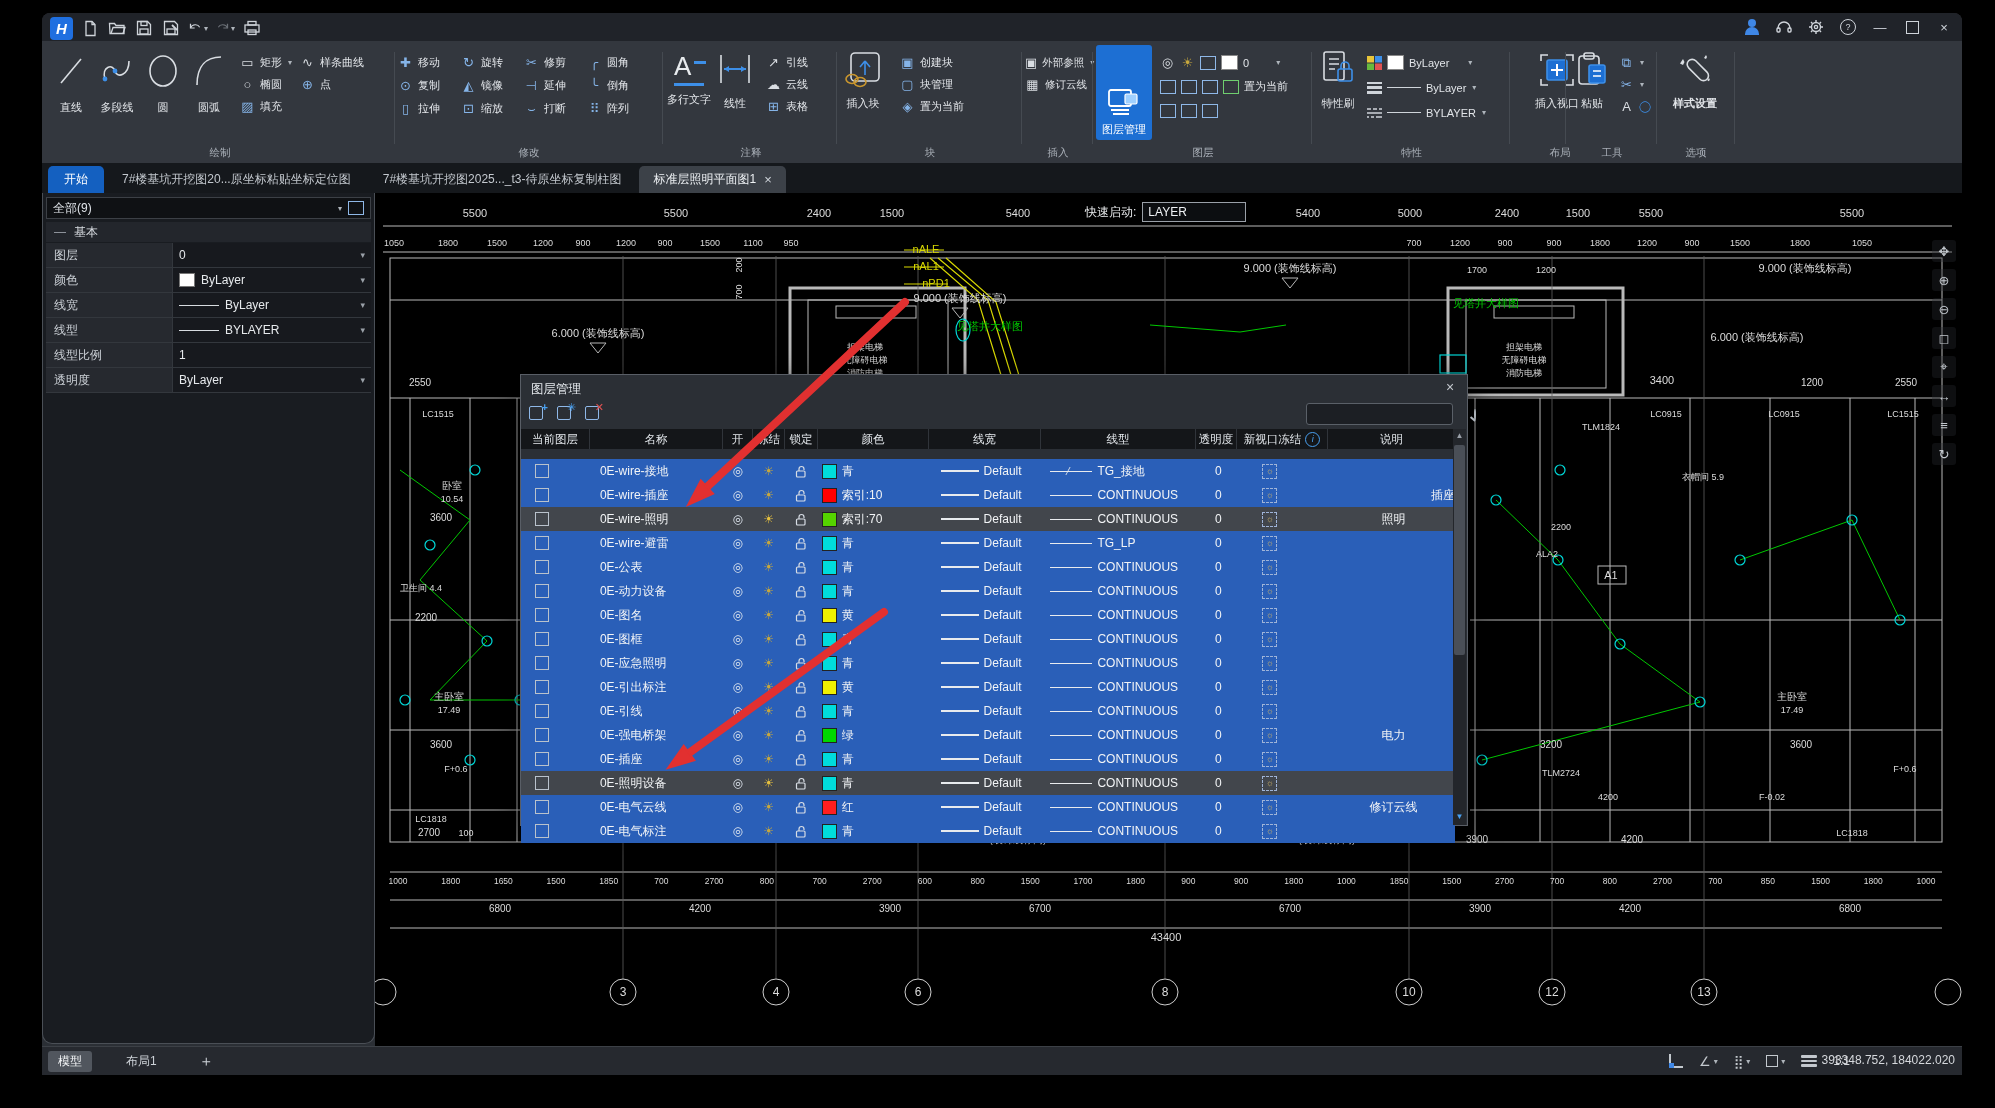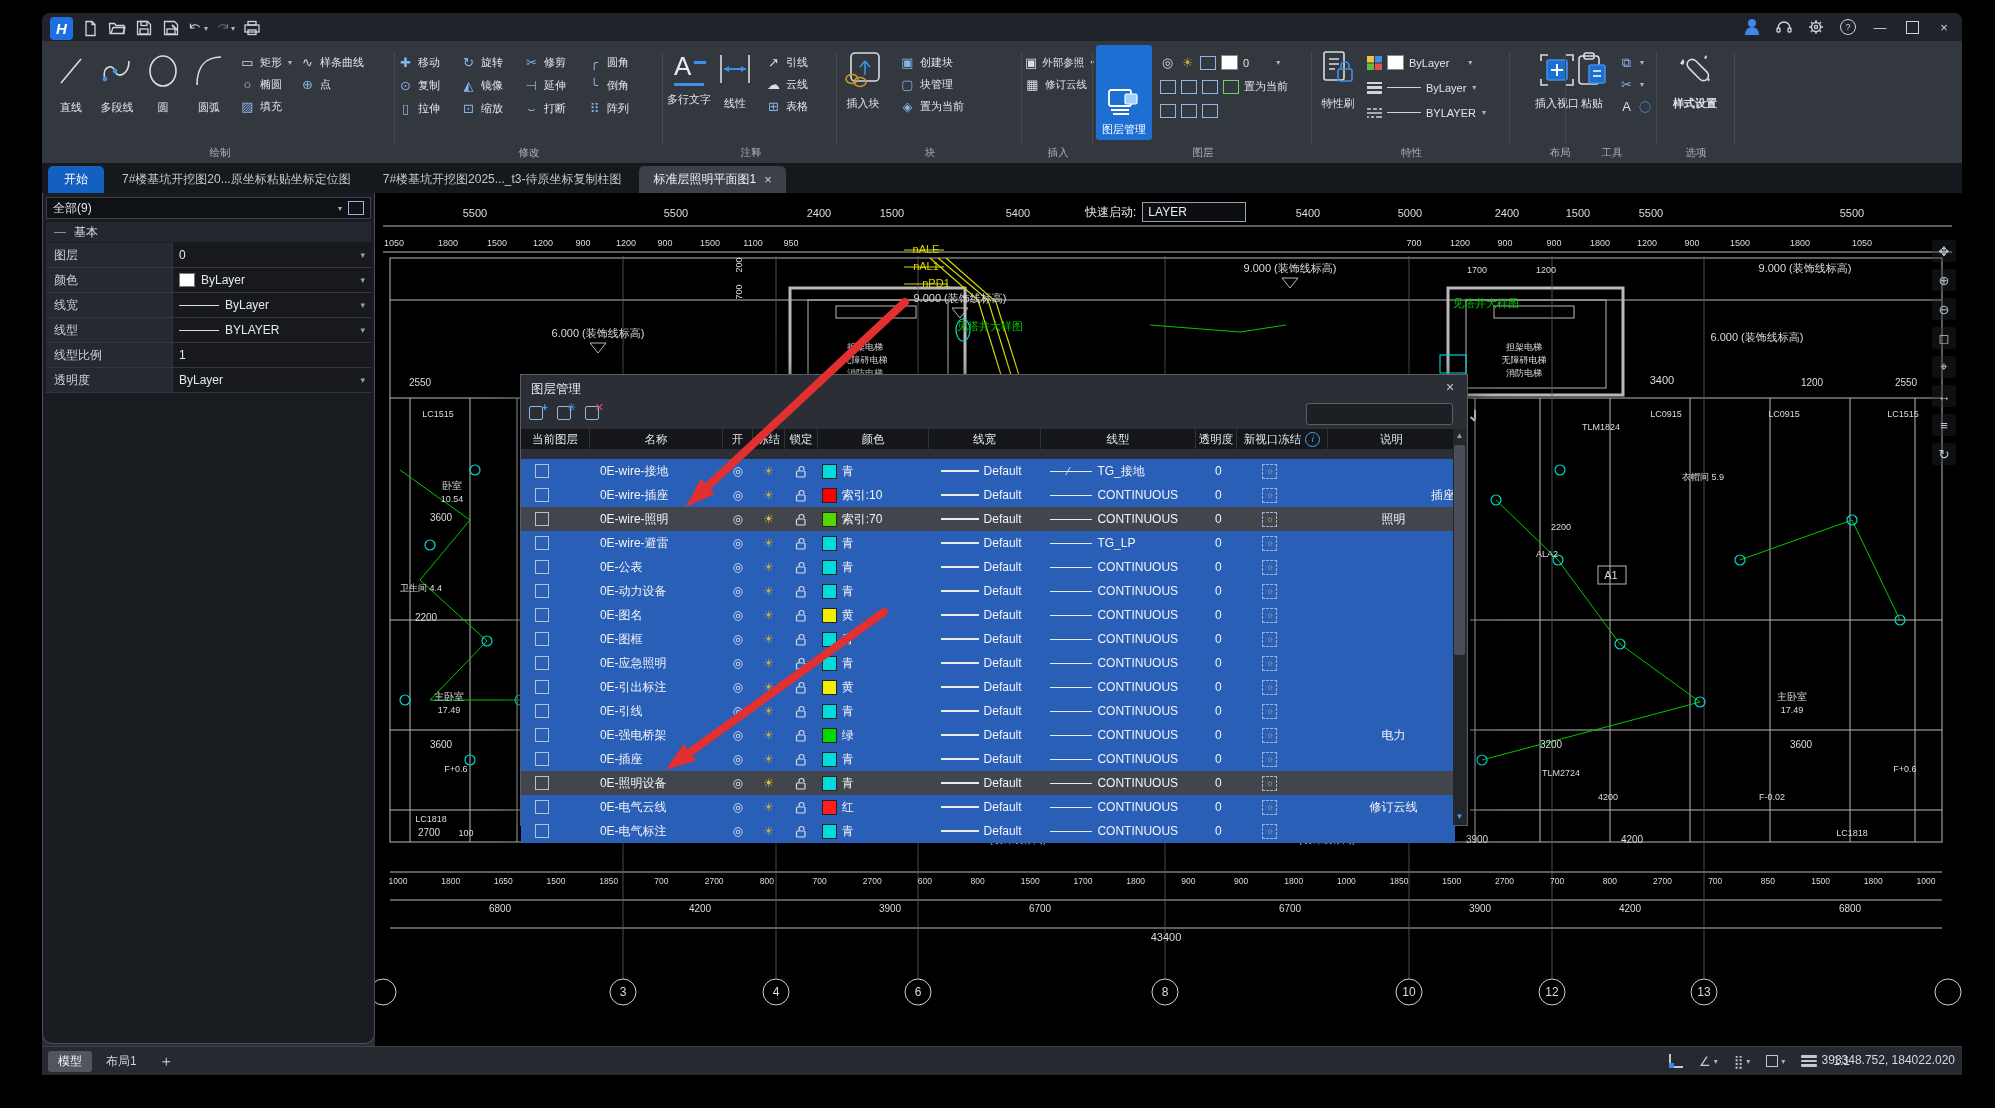--- a/index.html
+++ b/index.html
@@ -100,21 +100,21 @@
   .lwline{width:38px;border-top:2px solid #e8ebee;margin-left:12px;}
   .ltline{width:42px;border-top:1.4px solid #e8ebee;margin-left:10px;position:relative;}
   .ltline .slash{position:absolute;left:17px;top:-6px;font-size:10px;color:#e8ebee;}
   .vpf{width:13px;height:13px;border:1px dashed #9fb4d8;display:flex;align-items:center;justify-content:center;font-size:9px;color:#cdb269;margin-left:26px;}
   .sc-track{position:absolute;right:1px;top:54px;width:13px;height:396px;background:#23262b;}
   .sc-up{position:absolute;right:1px;top:56px;width:13px;text-align:center;font-size:8px;color:#9aa0a8;}
   .sc-dn{position:absolute;right:1px;bottom:4px;width:13px;text-align:center;font-size:8px;color:#49a0f0;}
   .sc-thumb{position:absolute;right:2px;top:70px;width:11px;height:210px;background:#4a4f57;border-radius:2px;}
   
   .statusbar{left:42px;top:1046px;width:1920px;height:29px;background:#26292f;border-top:1px solid #3c4046;box-sizing:border-box;}
-  .sb-left{left:48px;top:1049px;display:flex;align-items:center;gap:4px;height:24px;}
+  .sb-left{left:48px;top:1049px;display:flex;align-items:center;gap:24px;height:24px;}
   .sb-model{background:#51565e;color:#f2f4f6;font-size:12px;padding:2px 10px;border-radius:3px;}
   .sb-tab{color:#cdd2d8;font-size:12px;padding:2px 10px;}
   .sb-plus{color:#cdd2d8;font-size:15px;padding:0 8px;}
   .sb-right{right:145px;left:auto;top:1049px;display:flex;align-items:center;gap:16px;height:24px;}
   .sb-ic{color:#c3c8ce;font-size:13px;display:flex;align-items:center;gap:2px;}
   .ortho{width:12px;height:12px;border-left:2px solid #c3c8ce;border-bottom:2px solid #c3c8ce;position:relative;}
   .ortho::after{content:"";position:absolute;left:-2px;bottom:-2px;width:5px;height:5px;background:#3f87e6;}
   .bars{display:flex;flex-direction:column;gap:2px;}
   .bars span{width:16px;height:2.5px;background:#c3c8ce;border-radius:1px;}
   .sb-text{color:#d5d8dc;font-size:12px;}

